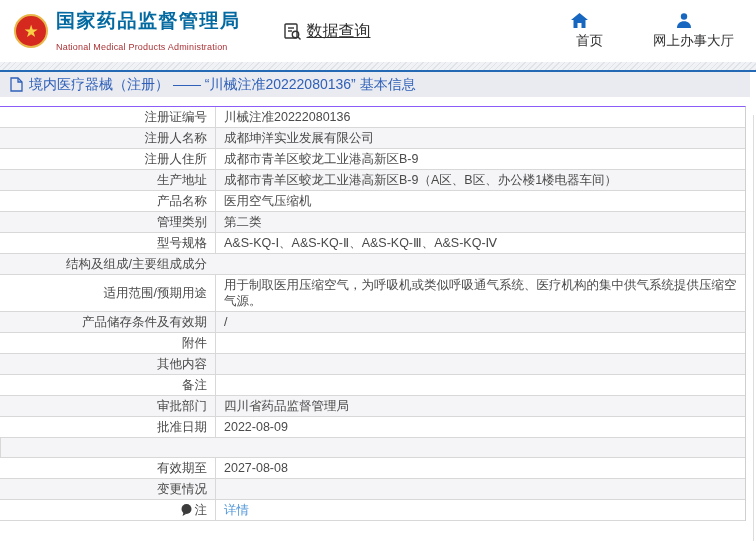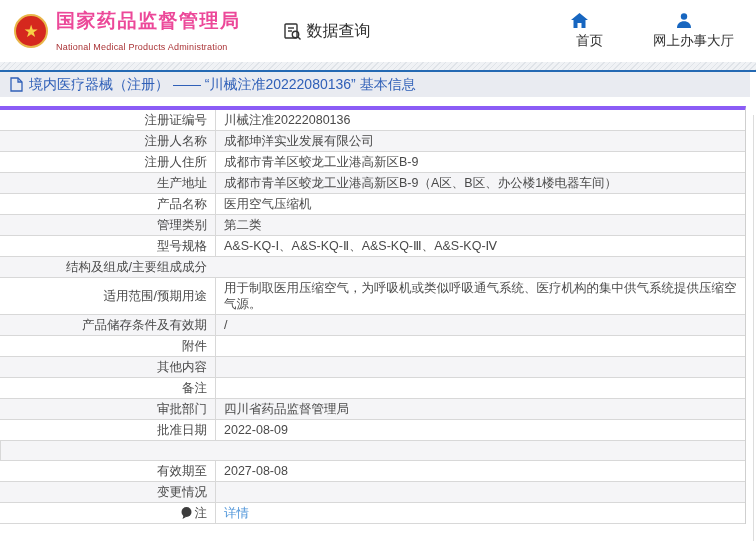--- a/index.html
+++ b/index.html
@@ -6,36 +6,36 @@
   html,body { width:756px; height:549px; overflow:hidden; background:#fff;
     font-family:"Liberation Sans","DejaVu Sans",sans-serif; }
   body { position:relative; }
 
   
   .header { height:62px; display:flex; align-items:center; padding:0 22px 0 14px; background:#fff; }
   .emblem { width:34px; height:34px; border-radius:50%; background:#d5281e;
     border:2px solid #e9b64a; display:flex; align-items:center; justify-content:center;
     color:#f7d046; font-size:17px; flex:0 0 auto; }
   .title-block { margin-left:8px; }
-  .site-title { font-size:19px; font-weight:bold; color:#ec4899; letter-spacing:1.5px; line-height:22px; }
+  .site-title { font-size:19px; font-weight:bold; color:#0369a1; letter-spacing:1.5px; line-height:22px; }
   .site-subtitle { font-size:9px; color:#aa3336; margin-top:10px; letter-spacing:.2px; }
   .section { margin-left:42px; display:flex; align-items:center; gap:5px;
-    font-size:16px; color:#2f2f2f; cursor:pointer; }
+    font-size:16px; color:#2f2f2f; cursor:pointer;text-decoration:underline; }
   .nav { margin-left:auto; display:flex; gap:30px; }
   .nav-item { display:flex; flex-direction:column; align-items:center; cursor:pointer; }
   .nav-item .lbl { font-size:13.5px; color:#333; margin-top:4px;margin-left:20px; }
 
   
   .hatch { height:8px; background:repeating-linear-gradient(135deg,#f0f2f5 0 3px,#dfe3e8 3px 4px); }
   .blue-line { height:2px; background:#2469b3; }
   .breadcrumb { height:25px; width:750px; background:#e9ebf1; display:flex; align-items:center;
     gap:6px; padding-left:10px; color:#3060b8; font-size:14px; }
 
   
-  .table { width:746px; margin-top:9px; border-top:4px solid #8b5cf6; border-right:1px solid #cfcfcf; }
+  .table { width:746px; margin-top:9px; border-top:1px solid #8b5cf6; border-right:1px solid #cfcfcf; }
   .row { display:flex; border-bottom:1px solid #d8d8d8; background:#fff; min-height:20px; }
   .row:nth-child(even) { background:#f5f5f7; }
   .cell-label { width:215px; padding:2px 8px 2px 0; display:flex; align-items:center;
     justify-content:flex-end; text-align:right; color:#4a4a4a; font-size:12.5px; line-height:16px; gap:3px; }
   .cell-value { flex:1; border-left:1px solid #d8d8d8; padding:2px 8px; display:flex;
     align-items:center; color:#4a4a4a; font-size:12.5px; line-height:16px; }
   .cell-value a { color:#4d94d9; text-decoration:none; cursor:pointer; }
   .right-line { position:absolute; top:115px; right:2px; width:1px; height:426px; background:#dcdcdc; }
 
   .icon-svg { display:block; }

